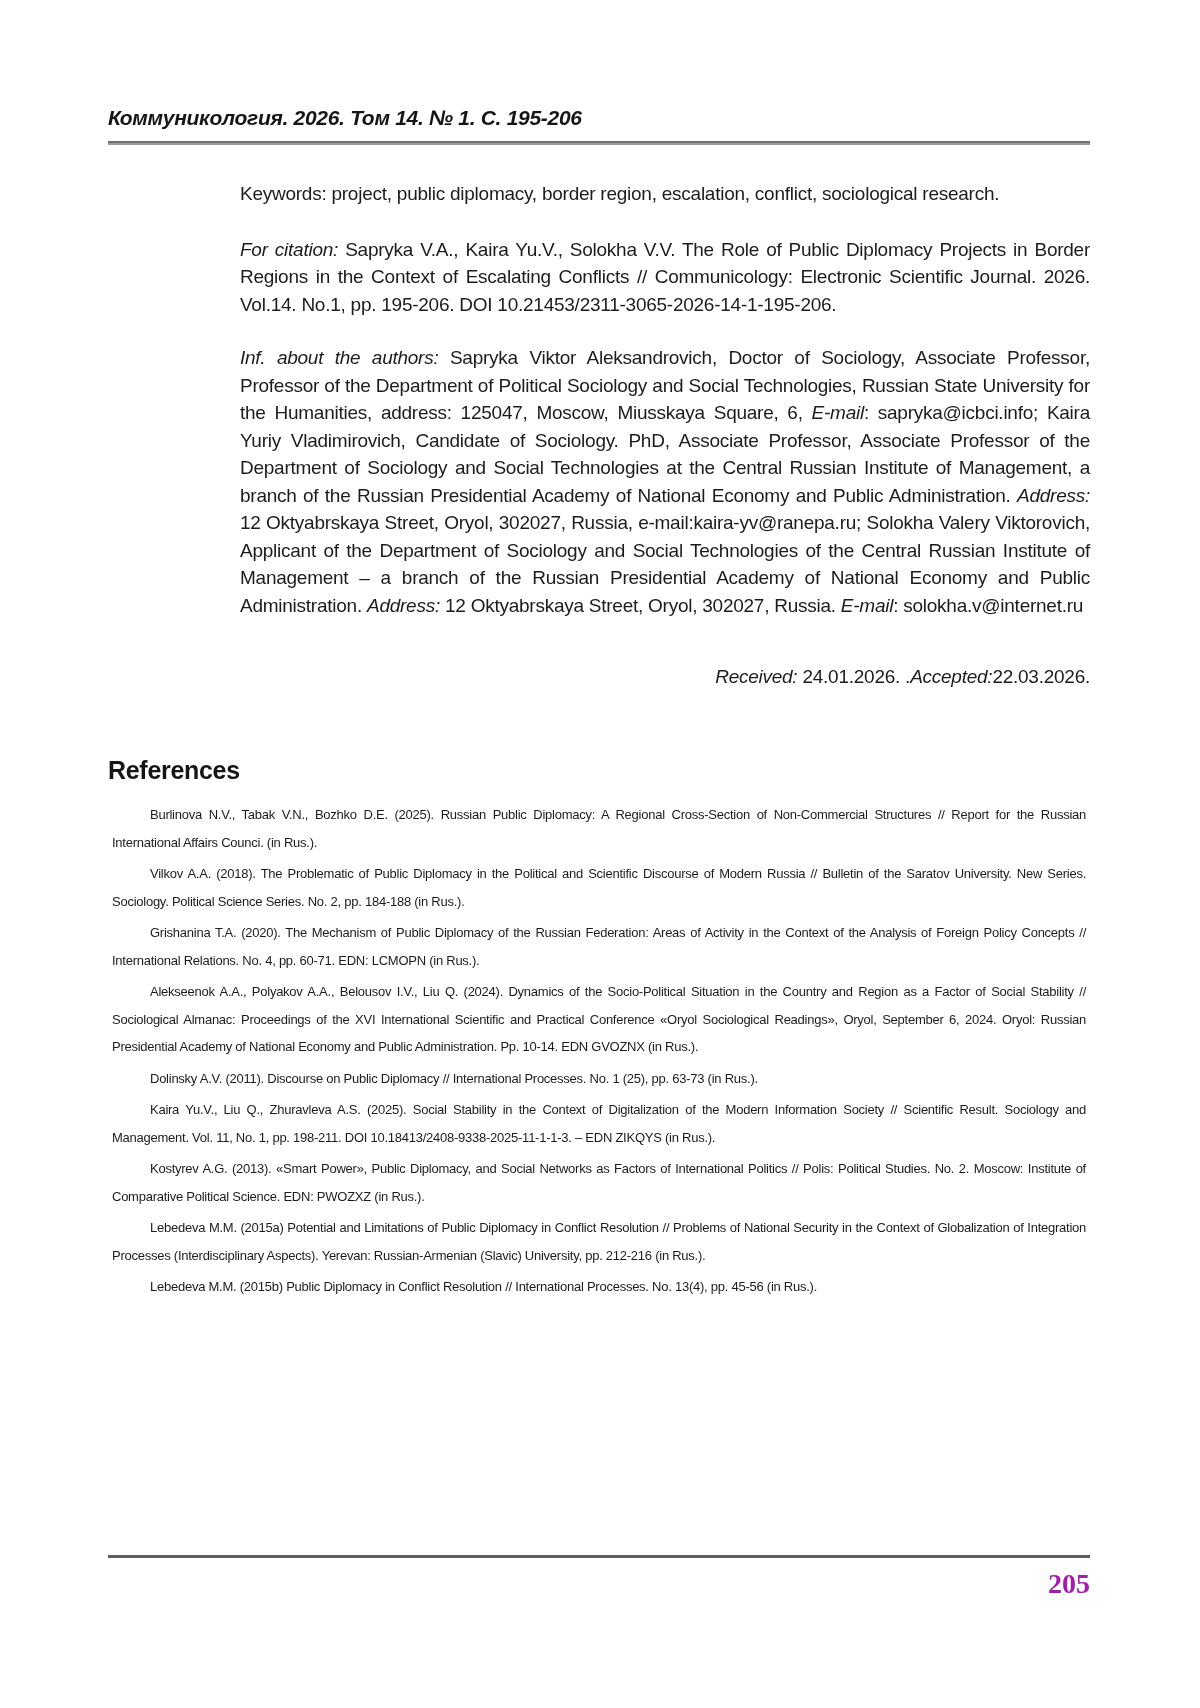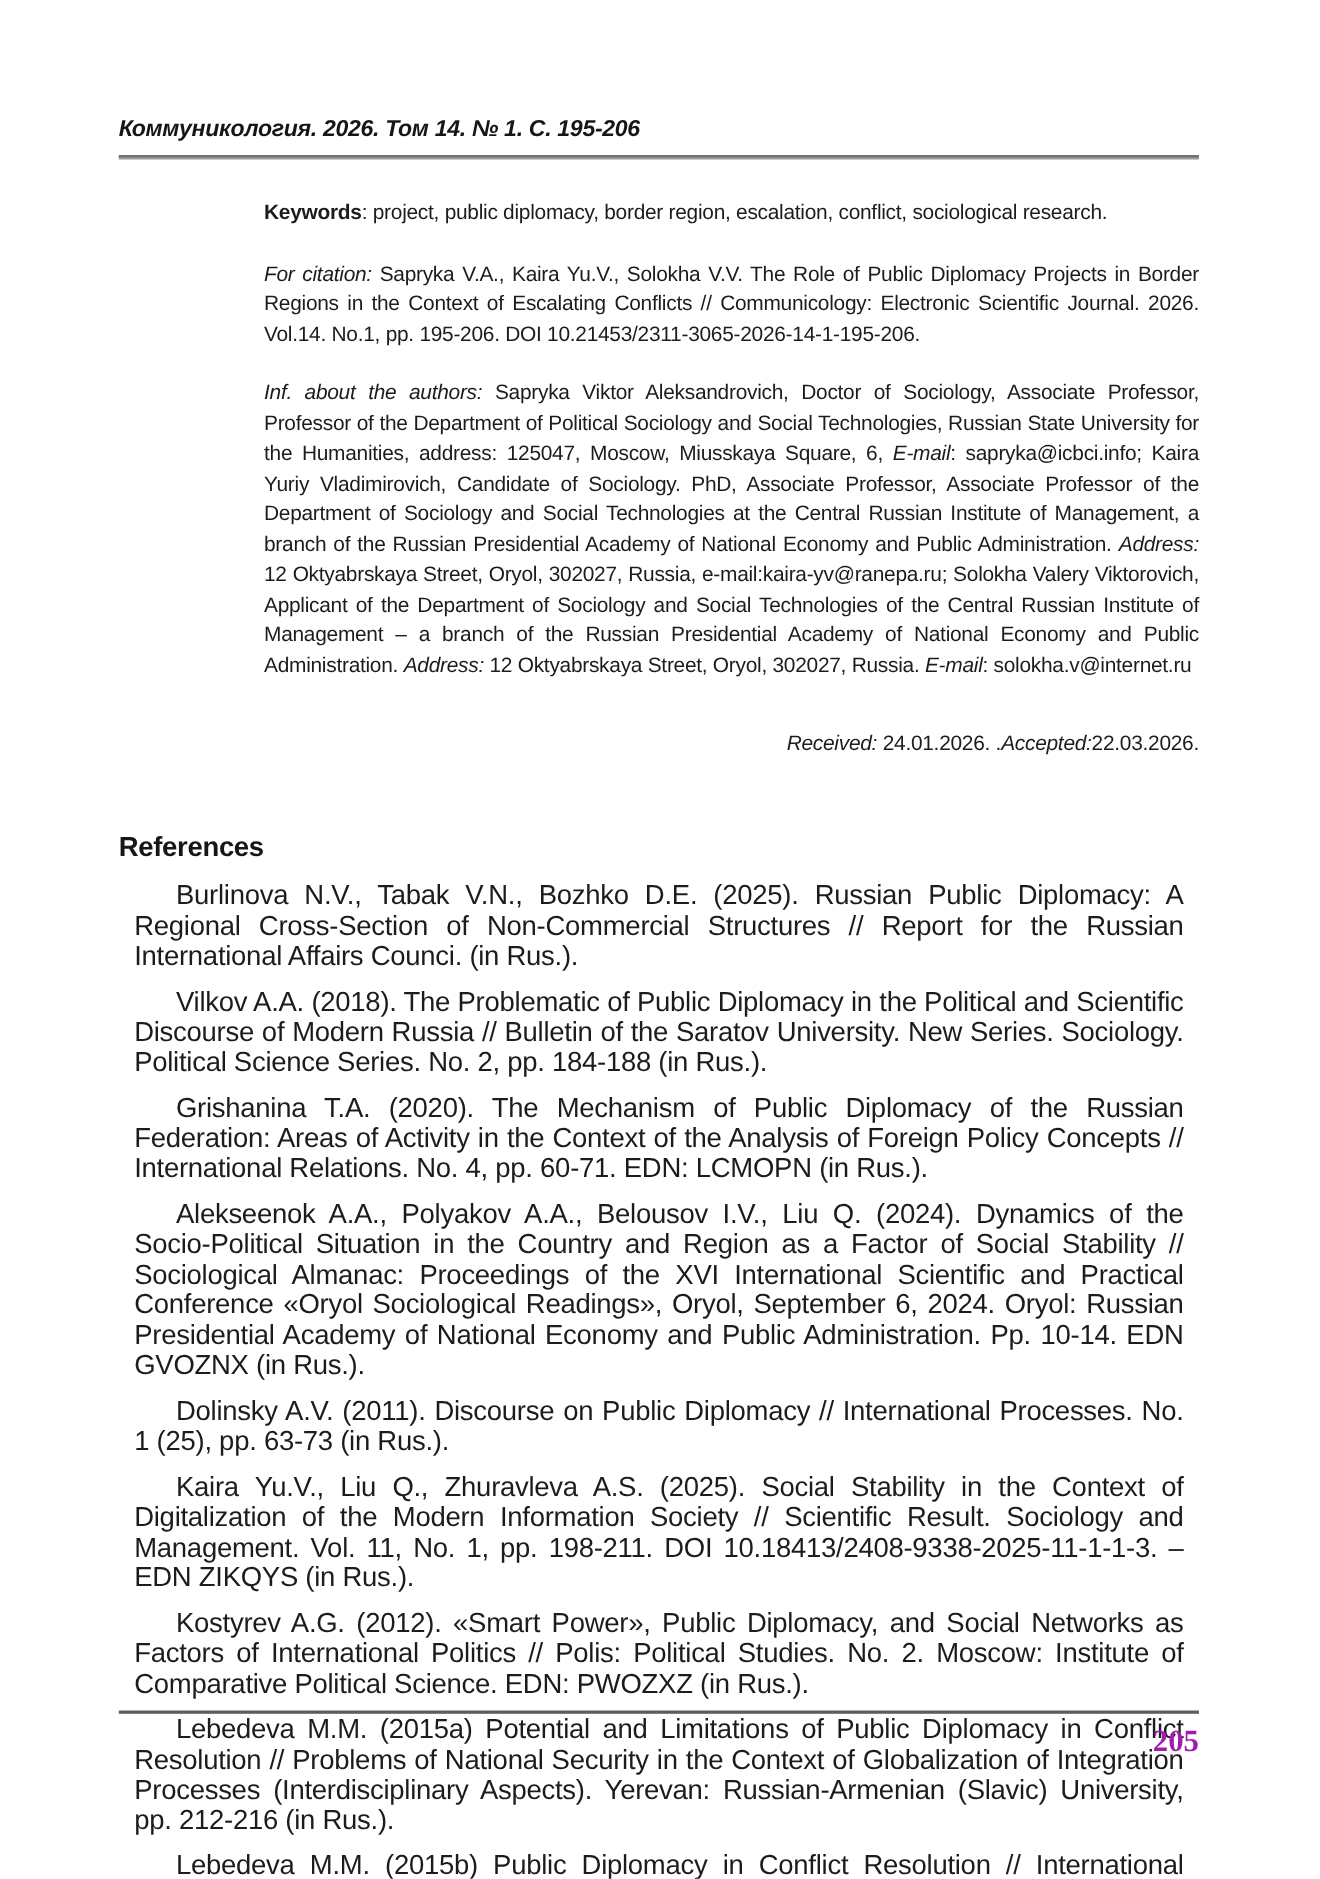--- a/index.html
+++ b/index.html
@@ -35,37 +35,37 @@
     left: 240px; top: 180px; width: 850px;
     font-size: 19px; line-height: 27.5px;
     text-align: justify;
     letter-spacing: -0.25px;
   }
   .front p { margin: 0; }
   .p-citation { margin-top: 28px !important; }
   .p-authors  { margin-top: 26px !important; }
   .p-received { margin-top: 44px !important; text-align: right; }
 
-  .b  { font-weight: bold; }
+  .b  { font-weight: normal; }
   .i  { font-style: italic; }
 
   
   .references-section {
     position: absolute;
     left: 108px; top: 756px; width: 982px;
   }
   .references-heading {
     font-size: 25px; font-weight: bold;
     letter-spacing: -0.3px;
     margin: 0 0 16px 0;
     color: #161616;
   }
   .ref-list p {
-    margin: 14px;
-    font-size: 25px; line-height: 27.5px;
+    margin: 4px;
+    font-size: 13px; line-height: 27.5px;
     text-align: justify;
     text-indent: 38px;
     letter-spacing: -0.25px;
   }
 
   
   .foot-rule {
     position: absolute;
     left: 108px; right: 110px; top: 1555px;
     height: 0; border-top: 3px solid #5e5e5e;
@@ -100,21 +100,21 @@
 
   <div class="references-section">
     <h2 class="references-heading">References</h2>
     <div class="ref-list">
       <p>Burlinova N.V., Tabak V.N., Bozhko D.E. (2025). Russian Public Diplomacy: A Regional Cross-Section of Non-Commercial Structures // Report for the Russian International Affairs Counci. (in Rus.).</p>
       <p>Vilkov A.A. (2018). The Problematic of Public Diplomacy in the Political and Scientific Discourse of Modern Russia // Bulletin of the Saratov University. New Series. Sociology. Political Science Series. No. 2, pp. 184-188 (in Rus.).</p>
       <p>Grishanina T.A. (2020). The Mechanism of Public Diplomacy of the Russian Federation: Areas of Activity in the Context of the Analysis of Foreign Policy Concepts // International Relations. No. 4, pp. 60-71. EDN: LCMOPN (in Rus.).</p>
       <p>Alekseenok A.A., Polyakov A.A., Belousov I.V., Liu Q. (2024). Dynamics of the Socio-Political Situation in the Country and Region as a Factor of Social Stability // Sociological Almanac: Proceedings of the XVI International Scientific and Practical Conference «Oryol Sociological Readings», Oryol, September 6, 2024. Oryol: Russian Presidential Academy of National Economy and Public Administration. Pp. 10-14. EDN GVOZNX (in Rus.).</p>
       <p>Dolinsky A.V. (2011). Discourse on Public Diplomacy // International Processes. No. 1 (25), pp. 63-73 (in Rus.).</p>
       <p>Kaira Yu.V., Liu Q., Zhuravleva A.S. (2025). Social Stability in the Context of Digitalization of the Modern Information Society // Scientific Result. Sociology and Management. Vol. 11, No. 1, pp. 198-211. DOI 10.18413/2408-9338-2025-11-1-1-3. – EDN ZIKQYS (in Rus.).</p>
-      <p>Kostyrev A.G. (2012). «Smart Power», Public Diplomacy, and Social Networks as Factors of International Politics // Polis: Political Studies. No. 2. Moscow: Institute of Comparative Political Science. EDN: PWOZXZ (in Rus.).</p>
+      <p>Kostyrev A.G. (2013). «Smart Power», Public Diplomacy, and Social Networks as Factors of International Politics // Polis: Political Studies. No. 2. Moscow: Institute of Comparative Political Science. EDN: PWOZXZ (in Rus.).</p>
       <p>Lebedeva M.M. (2015a) Potential and Limitations of Public Diplomacy in Conflict Resolution // Problems of National Security in the Context of Globalization of Integration Processes (Interdisciplinary Aspects). Yerevan: Russian-Armenian (Slavic) University, pp. 212-216 (in Rus.).</p>
       <p>Lebedeva M.M. (2015b) Public Diplomacy in Conflict Resolution // International Processes. No. 13(4), pp. 45-56 (in Rus.).</p>
     </div>
   </div>
 
   <div class="foot-rule"></div>
   <div class="page-number">205</div>
 
 </div>
 

